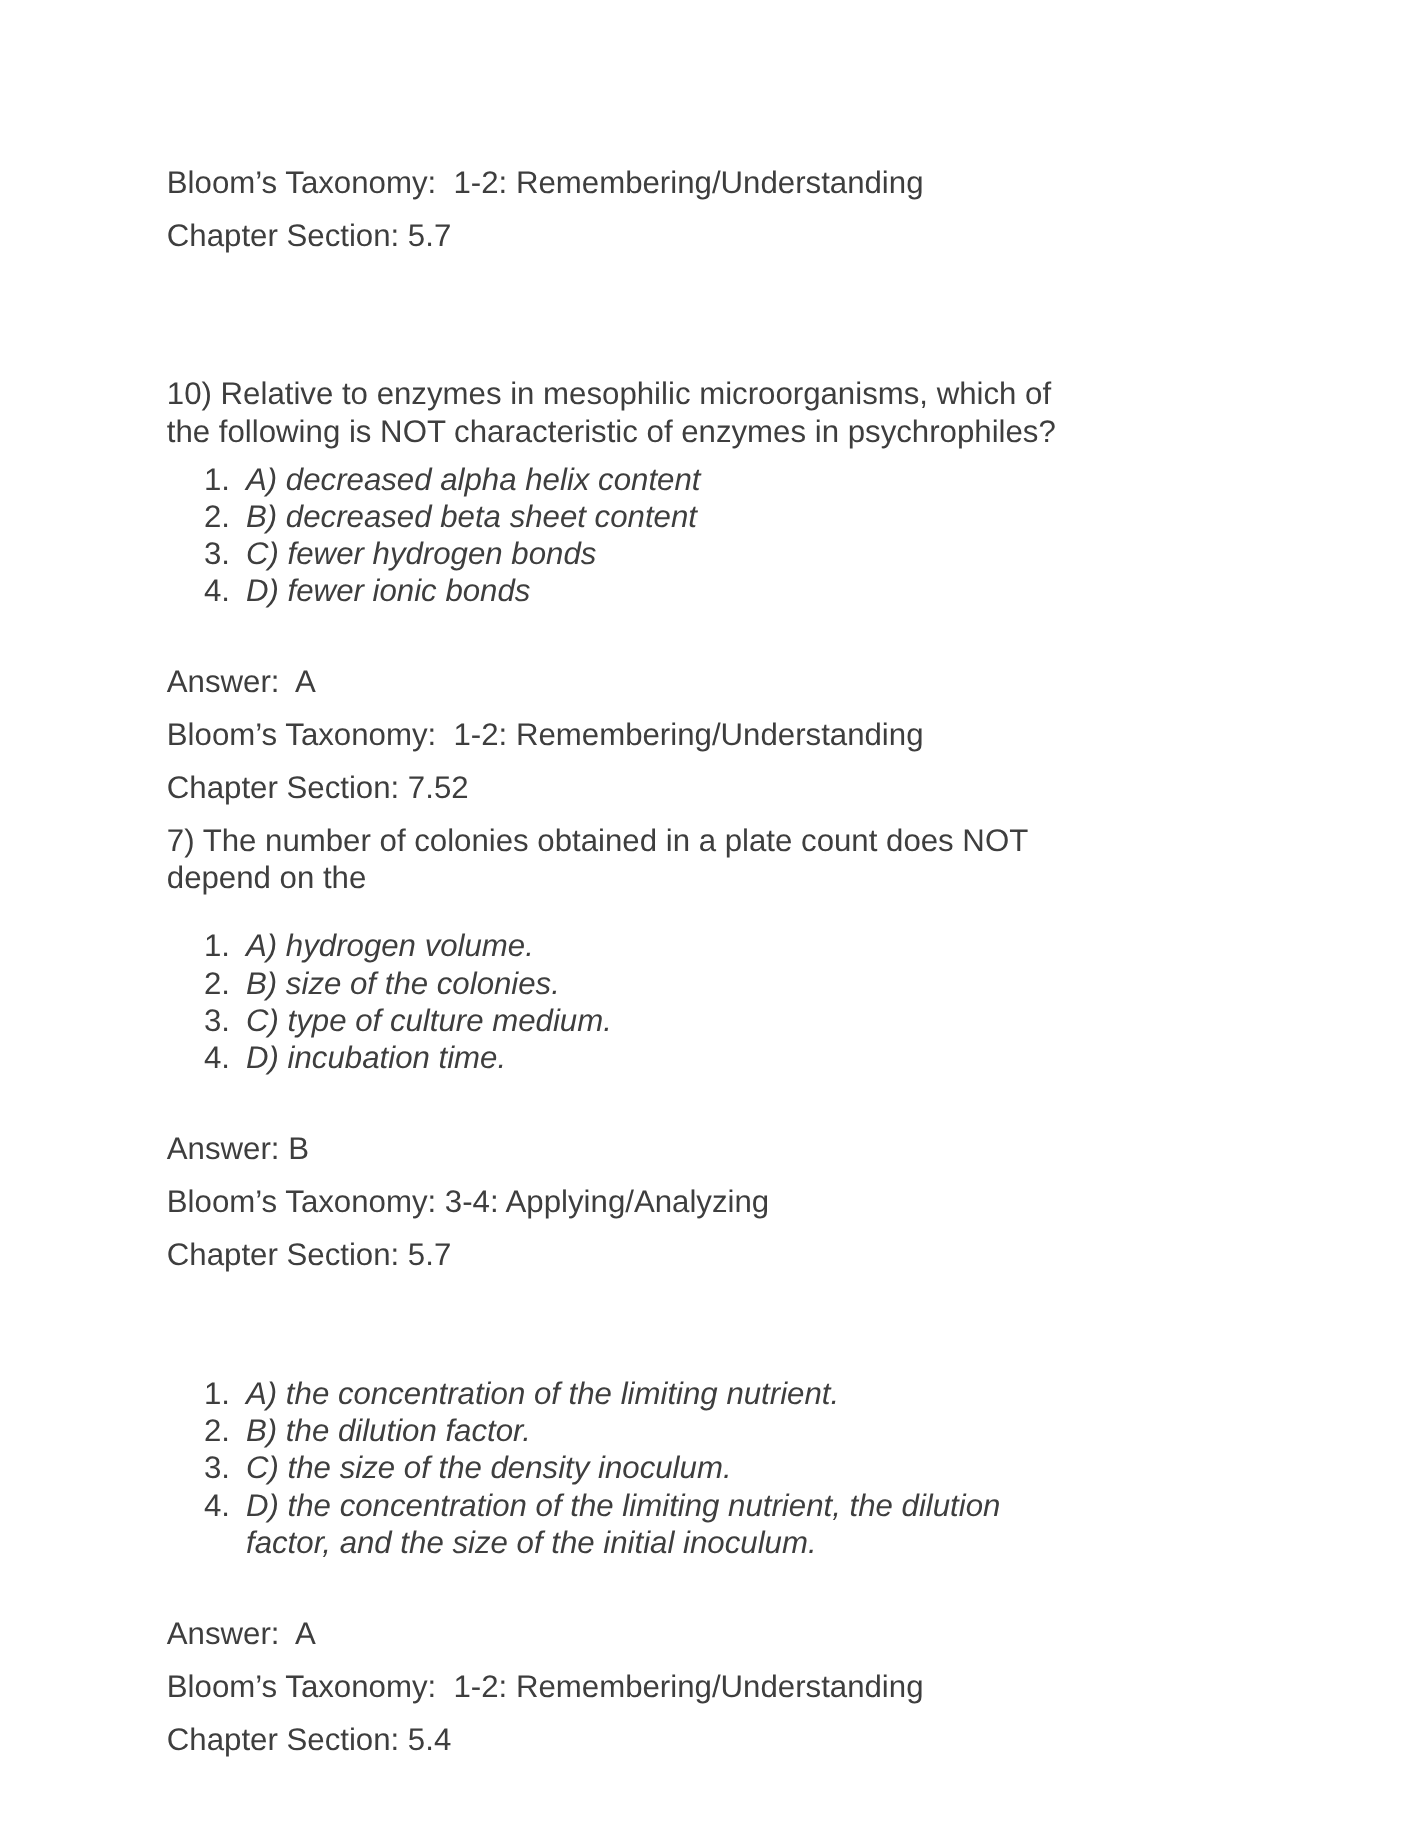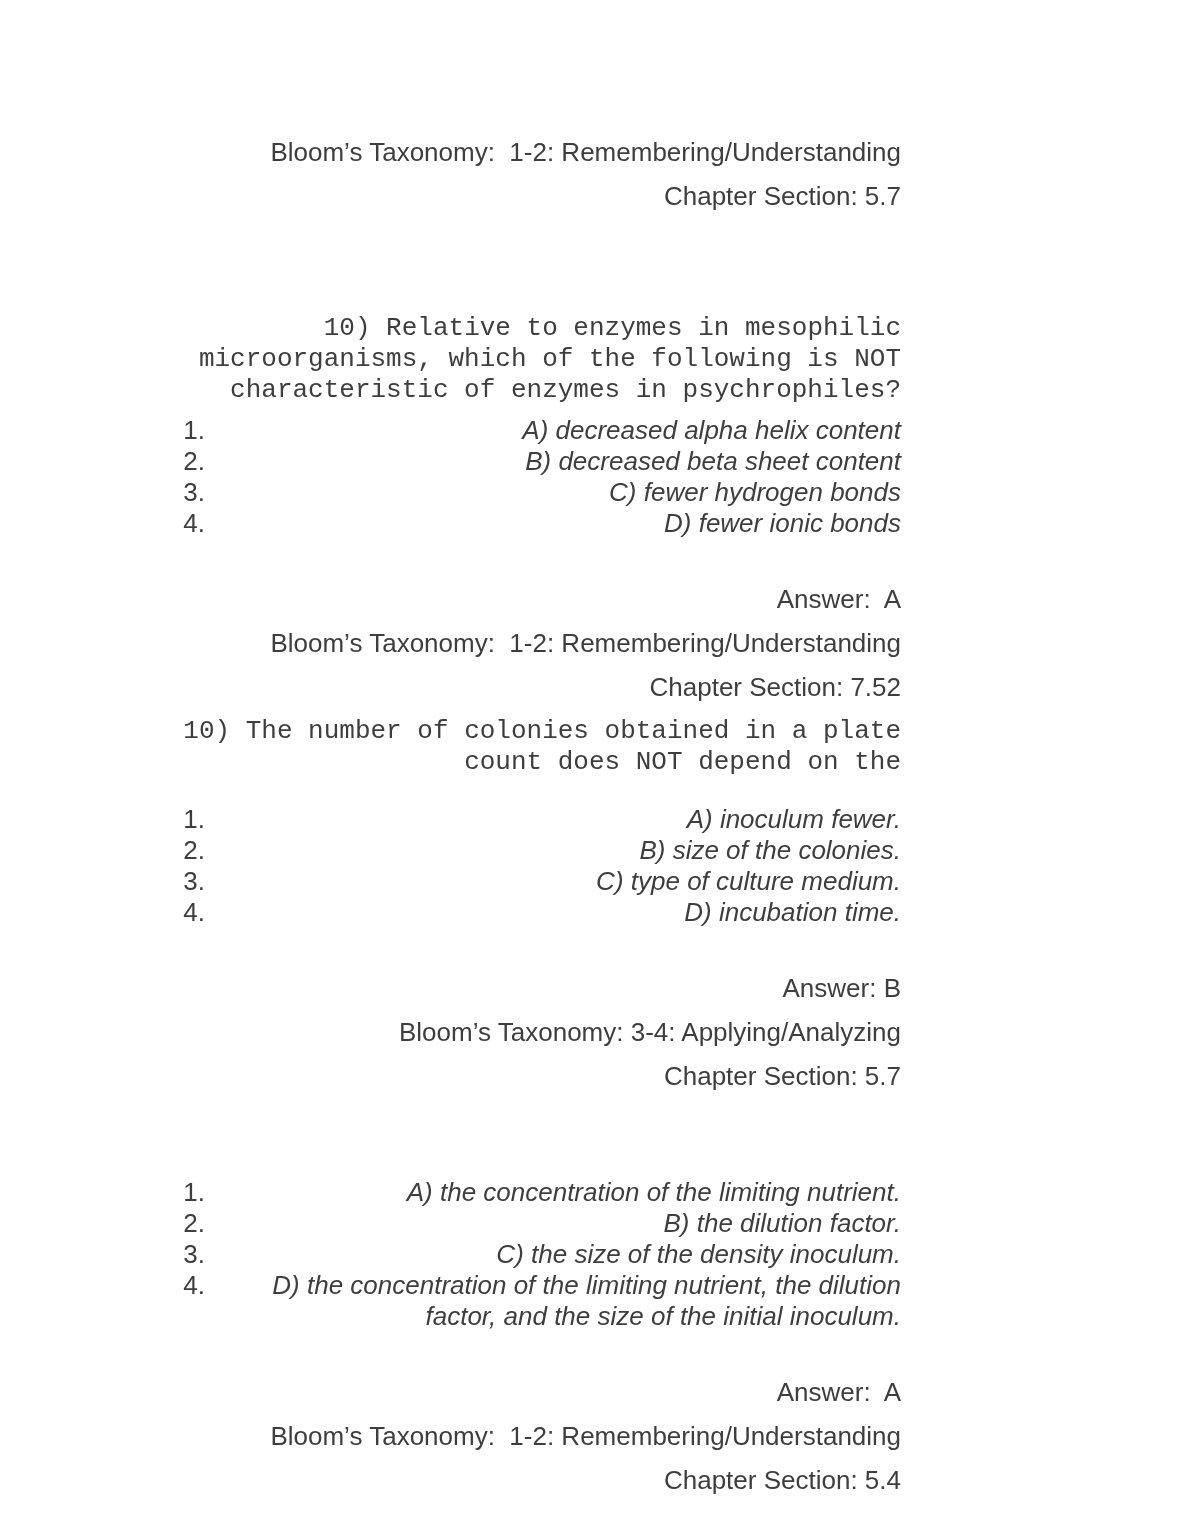--- a/index.html
+++ b/index.html
@@ -15,30 +15,28 @@
     font-size: 26px;
     line-height: 31px;
     color: #3e3e3e;
   }
   .page {
     box-sizing: border-box;
     width: 1051px;
     height: 1540px;
     padding: 137px 150px 0 139px;
     background: #ffffff;
-    text-align: right;
   }
   .line {
     margin: 0 0 13px 0;
     white-space: pre-wrap;
   }
   .q-text {
     margin: 0;
     white-space: pre-wrap;
-    font-family: Liberation Mono, monospace;
   }
   .opts {
     margin: 9px 0 0 0;
   }
   .opts.opts-gap {
     margin-top: 26px;
   }
   .opt {
     display: flex;
     align-items: flex-start;
@@ -90,25 +88,25 @@
         <span class="marker">4.</span>
         <span class="opt-text">D) fewer ionic bonds</span>
       </div>
     </div>
     <p class="line answer-line">Answer:  A</p>
     <p class="line">Bloom’s Taxonomy:  1-2: Remembering/Understanding</p>
     <p class="line">Chapter Section: 7.52</p>
   </div>
 
   <div>
-    <p class="q-text">10) The number of colonies obtained in a plate count does NOT depend on the</p>
+    <p class="q-text">7) The number of colonies obtained in a plate count does NOT depend on the</p>
     <div class="opts opts-gap">
       <div class="opt">
         <span class="marker">1.</span>
-        <span class="opt-text">A) inoculum fewer.</span>
+        <span class="opt-text">A) hydrogen volume.</span>
       </div>
       <div class="opt">
         <span class="marker">2.</span>
         <span class="opt-text">B) size of the colonies.</span>
       </div>
       <div class="opt">
         <span class="marker">3.</span>
         <span class="opt-text">C) type of culture medium.</span>
       </div>
       <div class="opt">

